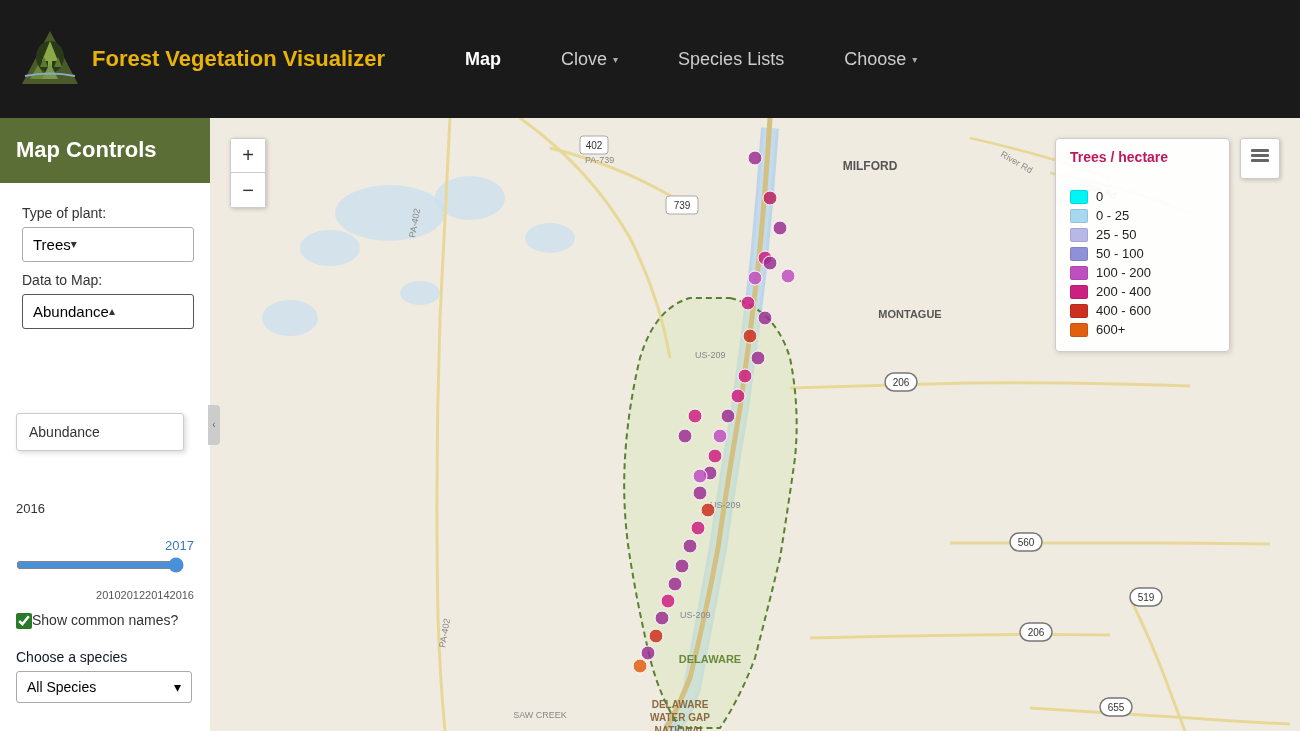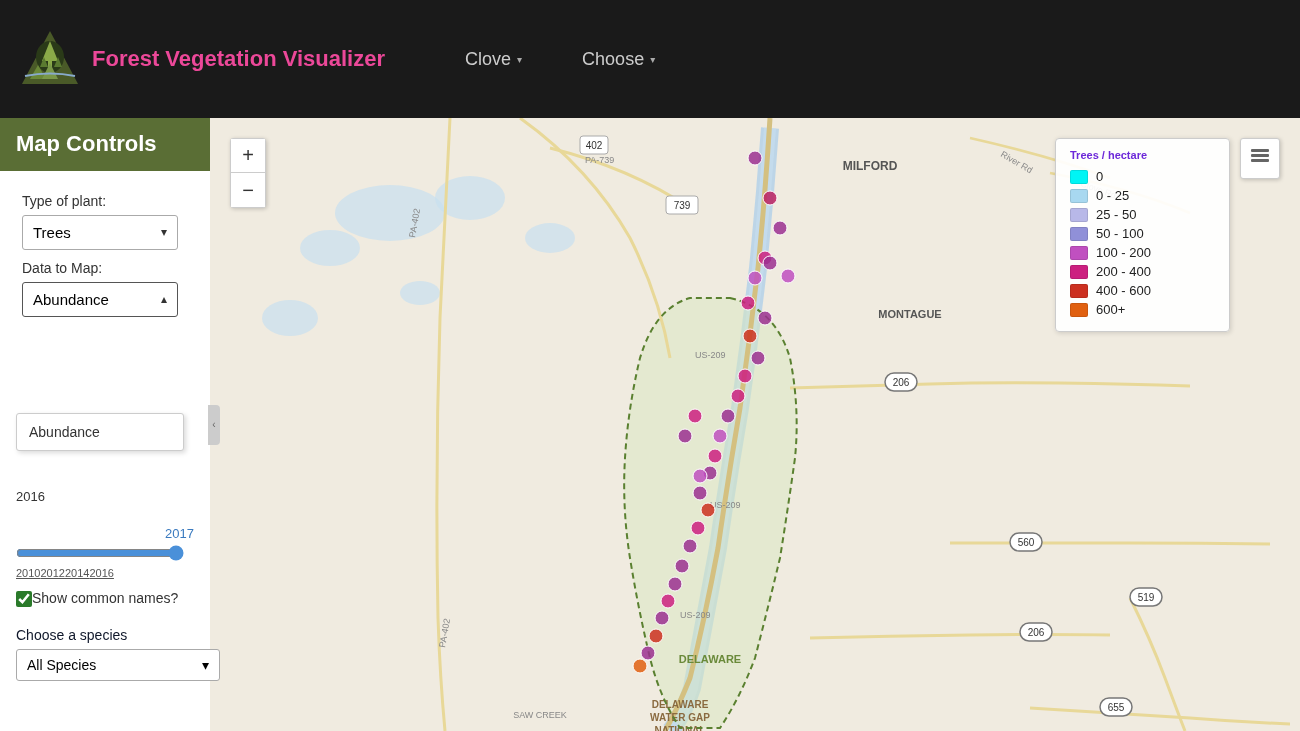--- a/index.html
+++ b/index.html
@@ -17,21 +17,21 @@
     #logo-area {
       display: flex;
       align-items: center;
       gap: 12px;
     }
     #nps-logo {
       width: 60px;
       height: 60px;
     }
     #app-title {
-      color: #ec4899;
+      color: #eab308;
       font-size: 22px;
       font-weight: bold;
       white-space: nowrap;
     }
     #nav {
       display: flex;
       align-items: center;
       gap: 0;
       margin-left: 20px;
     }
@@ -69,41 +69,40 @@
       padding: 0;
       z-index: 10;
       overflow: visible;
       position: relative;
     }
     #map-controls-header {
       background: #5a6e35;
       color: #fff;
       font-size: 22px;
       font-weight: bold;
-      padding: 12px 16px;
+      padding: 18px 16px;
       line-height: 1.3;
     }
     #sidebar-content {
       padding: 12px 22px;
     }
     .sidebar-label {
       font-size: 14px;
       color: #333;
       margin-bottom: 6px;
       margin-top: 10px;
     }
     .dropdown-btn {
-      width: 156px;
+      width: 172px;
       padding: 8px 10px;
       border: 1px solid #aaa;
       border-radius: 3px;
       background: #fff;
       font-size: 15px;
       display: flex;
-      justify-content: space-between;
       align-items: center;
       cursor: pointer;
     }
     .dropdown-btn .arrow-down {
       font-size: 12px;
       color: #333;
     }
     .dropdown-btn .arrow-up {
       font-size: 12px;
       color: #333;
@@ -143,25 +142,24 @@
     #year-display .year-right {
       color: #3a7abf;
       margin-top: 37px;
     }
     #year-slider {
       width: 168px;
       accent-color: #4a90d9;
     }
     #year-ticks {
       display: flex;
-      justify-content: flex-start;
+      justify-content: flex-end;
       font-size: 11px;
       color: #555;
-      margin-top: 2px;
-      text-decoration: underline;
+      margin-top: 12px;
     }
 
     
     #common-names-area {
       padding: 10px 16px 0;
       display: flex;
       align-items: flex-start;
       gap: 0;
     }
     #common-names-area input[type=checkbox] {
@@ -179,21 +177,21 @@
     
     #species-area {
       padding: 10px 16px 0;
     }
     #species-label {
       font-size: 14px;
       color: #0f172a;
       margin-bottom: 6px;
     }
     #species-dropdown {
-      width: 204px;
+      width: 176px;
       padding: 7px 10px;
       border: 1px solid #aaa;
       border-radius: 3px;
       background: #fff;
       font-size: 14px;
       display: flex;
       justify-content: space-between;
       align-items: center;
       cursor: pointer;
     }
@@ -273,24 +271,24 @@
       right: 70px;
       z-index: 10;
       background: rgba(255,255,255,0.92);
       border: 1px solid #ccc;
       border-radius: 4px;
       padding: 10px 14px;
       min-width: 175px;
       box-shadow: 1px 1px 5px rgba(0,0,0,0.15);
     }
     #legend-title {
-      font-size: 11px;
+      font-size: 14px;
       font-weight: bold;
-      color: #6d28d9;
-      margin-bottom: 8px;
+      color: #be185d;
+      margin-bottom: 24px;
     }
     .legend-item {
       display: flex;
       align-items: center;
       gap: 8px;
       margin-bottom: 4px;
       font-size: 13px;
       color: #222;
     }
     .legend-swatch {
@@ -324,24 +322,26 @@
       <polygon points="34,38 38,28 42,38" fill="#5a7a30"></polygon>
 
       <polygon points="10,50 18,36 26,50" fill="#6a8838"></polygon>
       <polygon points="22,50 30,34 38,50" fill="#7a9848"></polygon>
 
       <path d="M5,47 Q30,42 55,47" stroke="#88aacc" stroke-width="2" fill="none"></path>
     </svg>
     <span id="app-title">Forest Vegetation Visualizer</span>
   </div>
   <nav id="nav">
+    <a class="nav-item active">Map</a>
     <a class="nav-item">
       <span>Clove</span>
       <span class="caret">▾</span>
     </a>
+    <a class="nav-item">Species Lists</a>
     <a class="nav-item">
       <span>Choose</span>
       <span class="caret">▾</span>
     </a>
   </nav>
 </div>
 
 <div id="main">
 
   <div id="sidebar">

